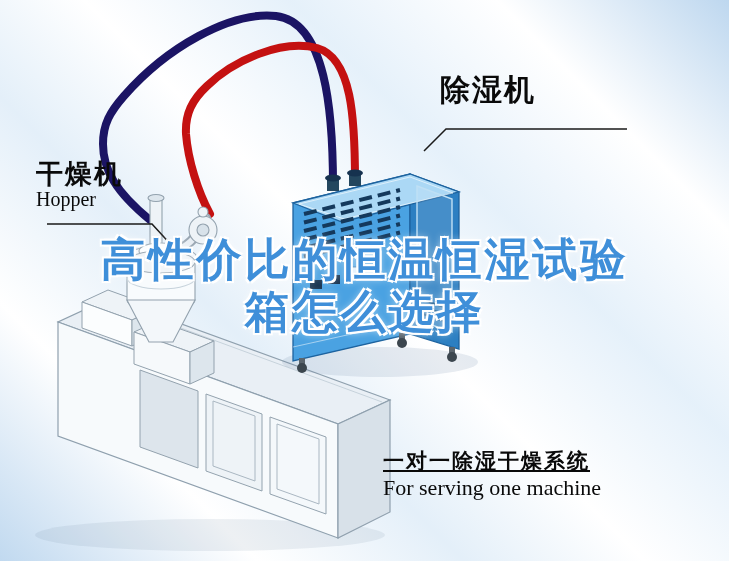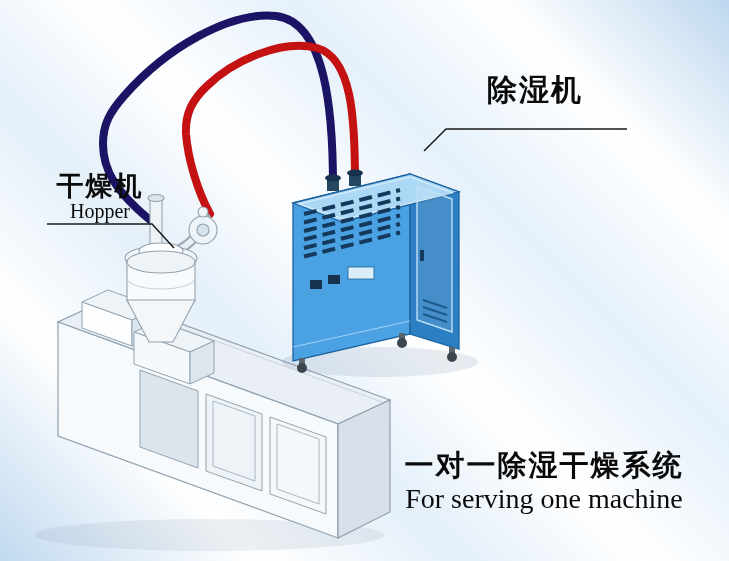--- a/index.html
+++ b/index.html
@@ -13,32 +13,32 @@
         rgba(186,213,238,.90) 0%,
         rgba(255,255,255,0) 20%,
         rgba(205,226,244,.55) 36%,
         rgba(255,255,255,0) 50%,
         rgba(212,231,247,.60) 66%,
         rgba(255,255,255,0) 82%,
         rgba(186,213,238,.95) 100%),
       #ffffff;
   }
   svg{position:absolute;left:0;top:0;}
-  .label{position:absolute;text-align:center;color:var(--label-black,#0a0a0a);z-index:3;}
+  .label{position:absolute;color:var(--label-black,#0a0a0a);z-index:3;}
   .label .zh{font-weight:bold;line-height:1.05;}
   .label .en{font-family:"Liberation Serif",serif;line-height:1.15;}
   .label-dehumidifier{left:440px;top:74px;width:190px;}
   .label-dehumidifier .zh{font-size:30px;letter-spacing:2px;}
   .label-dehumidifier .en{font-size:21px;}
-  .label-hopper{left:36px;top:172px;width:128px;}
+  .label-hopper{left:36px;top:160px;width:128px;}
   .label-hopper .zh{font-size:27px;letter-spacing:2px;}
   .label-hopper .en{font-size:20px;font-family:Liberation Serif, serif;}
   .caption{left:383px;top:450px;width:322px;}
-  .caption .zh{font-size:29px;letter-spacing:2px;}
-  .caption .en{font-size:28px;margin-top:3px;}
+  .caption .zh{font-size:21px;letter-spacing:2px;text-decoration:underline;}
+  .caption .en{font-size:22px;margin-top:3px;}
   .watermark{
     position:absolute;left:0;right:0;top:234px;
     text-align:center;z-index:4;line-height:1.16;
     pointer-events:none;
   }
   .watermark div{
     font-family:"DejaVu Sans",sans-serif;
     font-weight:900;
     font-size:45px;
     letter-spacing:3px;
@@ -180,14 +180,18 @@
   <div class="label label-hopper">
     <div class="zh">干燥机</div>
     <div class="en">Hopper</div>
   </div>
 
   <div class="label caption">
     <div class="zh">一对一除湿干燥系统</div>
     <div class="en">For serving one machine</div>
   </div>
 
+  <div class="watermark">
+    <div>高性价比的恒温恒湿试验</div>
+    <div>箱怎么选择</div>
+  </div>
 
 </div>
 
 </body></html>

